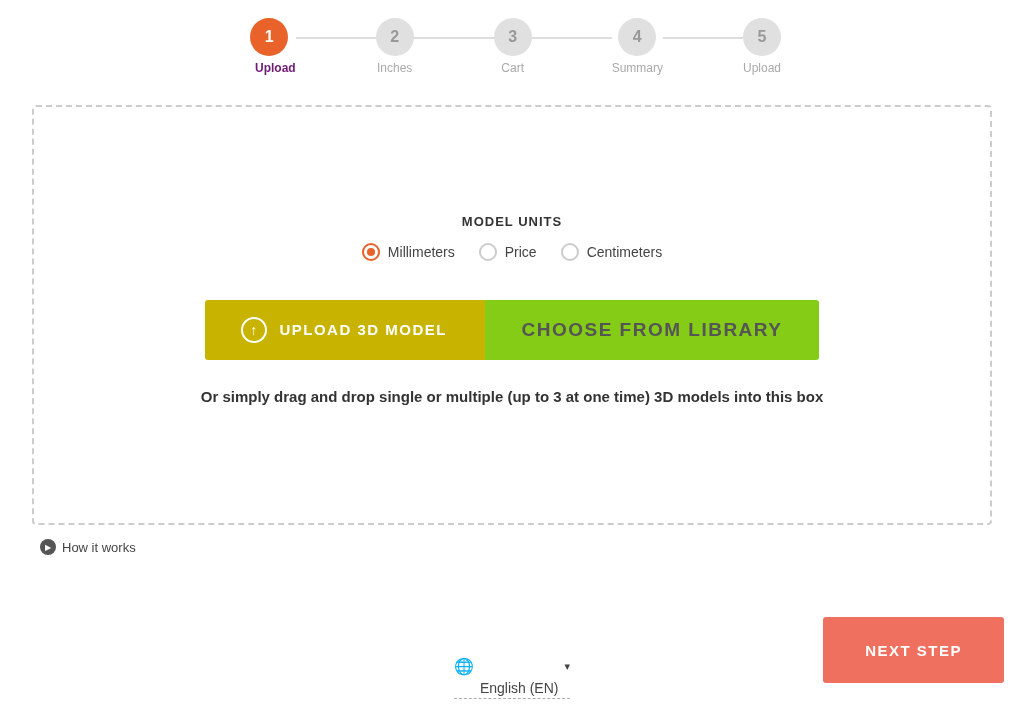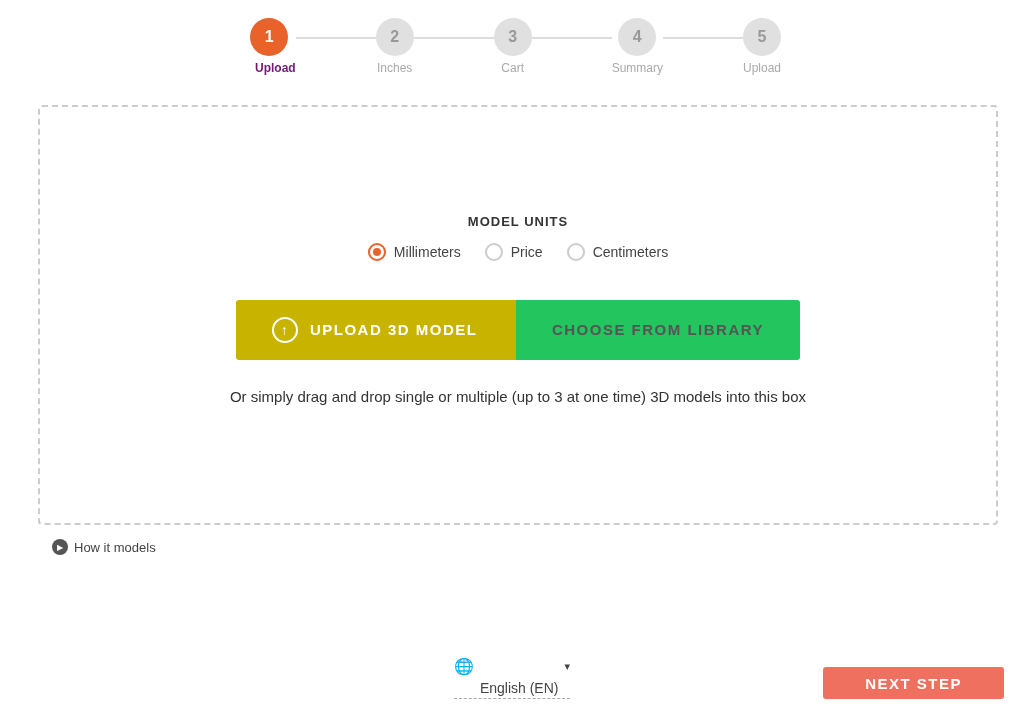--- a/index.html
+++ b/index.html
@@ -64,21 +64,21 @@
       background: #ddd;
       margin-bottom: 18px;
     }
 
     
     .main-content {
       flex: 1;
       display: flex;
       flex-direction: column;
       align-items: center;
-      padding: 20px 20px 0 32px;
+      padding: 20px 20px 0 20px;
     }
 
     
     .dropzone {
       width: 960px;
       border: 2px dashed #ccc;
       border-radius: 4px;
       display: flex;
       flex-direction: column;
       align-items: center;
@@ -158,37 +158,37 @@
       width: 26px;
       height: 26px;
       border-radius: 50%;
       border: 2px solid #fff;
       display: flex;
       align-items: center;
       justify-content: center;
       font-size: 14px;
     }
     .btn-library {
-      background: #22c55e;
+      background: #84cc16;
       color: #555;
       border: none;
       padding: 0 36px;
       height: 60px;
-      font-size: 15px;
+      font-size: 19px;
       font-weight: 700;
       letter-spacing: 1.5px;
       cursor: pointer;
       text-transform: uppercase;
       border-radius: 0 3px 3px 0;
       min-width: 280px;
     }
 
     .drag-drop-text {
       font-size: 15px;
-      font-weight: 400;
+      font-weight: 700;
       color: #333;
       margin-bottom: 12px;
       text-align: center;
     }
     .support-text {
       font-size: 12px;
       color: #999;
       text-align: center;
       max-width: 600px;
     }
@@ -246,26 +246,26 @@
       color: #444;
       margin-top: 44px;
     }
     .chevron-down {
       font-size: 11px;
       color: #444;
     }
     .btn-next {
       position: absolute;
       right: 20px;
-      bottom: 16px;
+      bottom: 32px;
       background: #f07060;
       color: #fff;
       border: none;
       padding: 0 42px;
-      height: 32px;
+      height: 66px;
       font-size: 15px;
       font-weight: 700;
       letter-spacing: 1.5px;
       text-transform: uppercase;
       cursor: pointer;
       border-radius: 3px;
       min-width: 160px;
     }
   </style>
 </head>
@@ -348,21 +348,21 @@
         <span>CHOOSE FROM LIBRARY</span>
       </button>
     </div>
 
     <div class="drag-drop-text">Or simply drag and drop single or multiple (up to 3 at one time) 3D models into this box</div>
 
   </div>
 
   <div class="how-it-works">
     <div class="play-icon">▶</div>
-    <span class="how-it-works-label">How it models</span>
+    <span class="how-it-works-label">How it works</span>
   </div>
 </div>
 
 <div class="footer">
   <div class="language-selector">
     <span class="globe-icon">🌐</span>
     <span class="language-text">English (EN)</span>
     <span class="chevron-down">▾</span>
   </div>
   <button class="btn-next">

